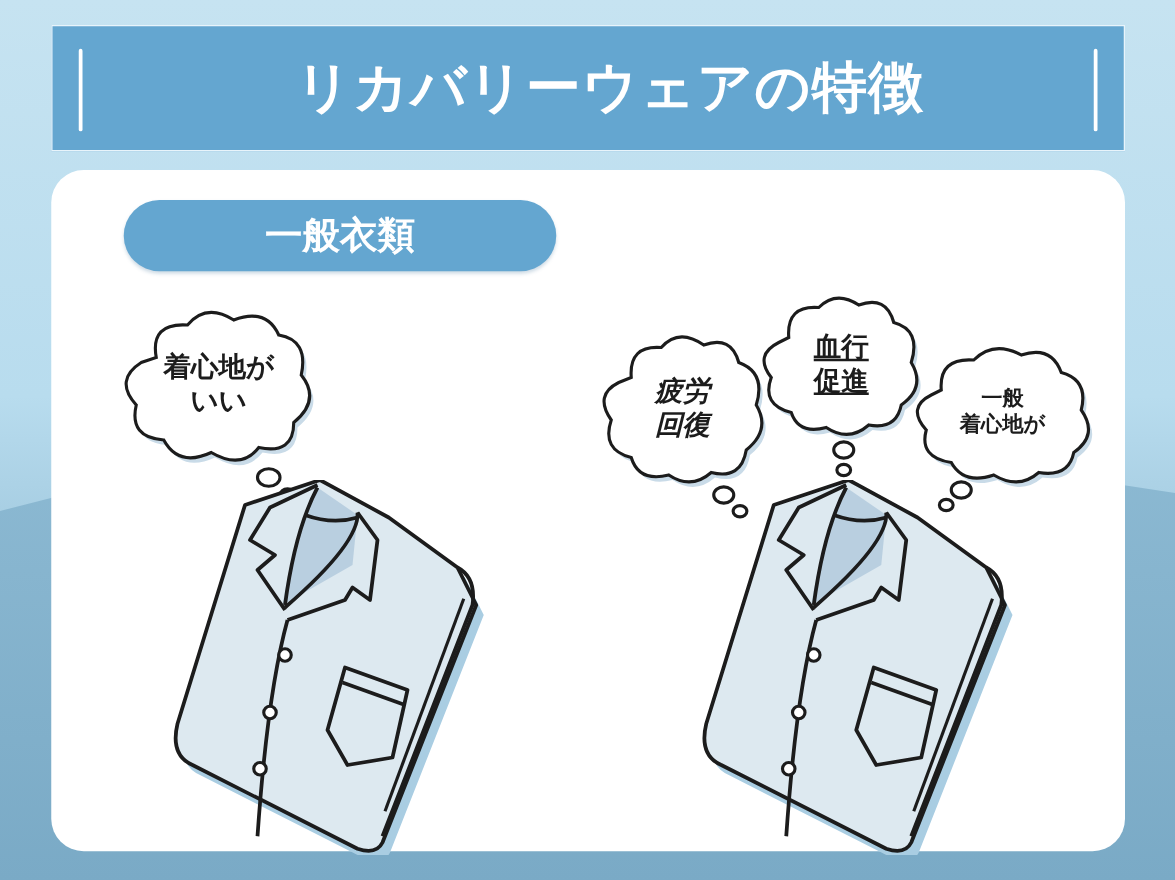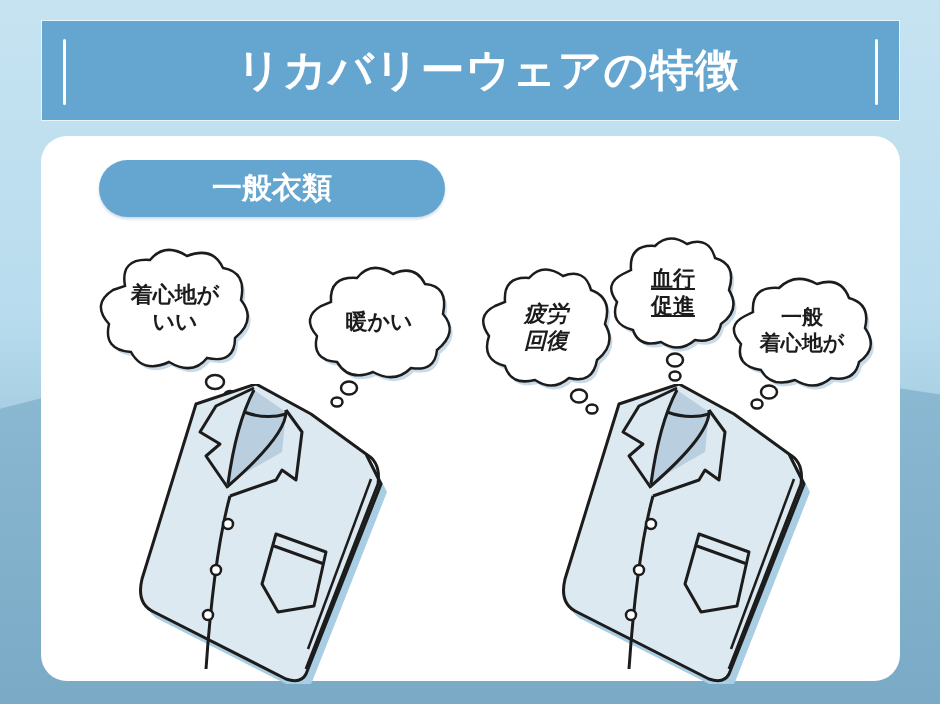--- a/index.html
+++ b/index.html
@@ -73,33 +73,20 @@
       <path d="M30 40 Q25 12 55 14 Q70 -4 92 10 Q118 0 128 22 Q152 26 146 54 Q162 74 140 92 Q140 118 112 112 Q98 130 74 116 Q48 128 36 106 Q8 104 14 78 Q-4 58 18 44 Z" fill="#fff" stroke="#1c1c1c" stroke-width="2.5"></path>
       <ellipse cx="120" cy="136" rx="9" ry="7" fill="#fff" stroke="#1c1c1c" stroke-width="2.5"></ellipse>
       <ellipse cx="135" cy="150" rx="6" ry="5" fill="#fff" stroke="#1c1c1c" stroke-width="2.5"></ellipse>
     </svg>
     <div class="txt" style="width:160px; height:124px;">
       <span>着心地が</span>
       <span>いい</span>
     </div>
   </div>
 
-  <div class="cloud" style="left:262px; top:128px; width:140px; height:110px;">
-    <svg width="180" height="160" viewBox="0 0 180 160">
-      <g fill="#c9dbe8" transform="translate(3,4)">
-        <path d="M28 38 Q26 12 54 14 Q68 -4 90 10 Q112 0 122 20 Q146 22 140 50 Q156 68 134 86 Q132 108 108 104 Q92 120 70 108 Q46 118 34 98 Q8 96 14 72 Q-2 54 18 42 Z"></path>
-      </g>
-      <path d="M28 38 Q26 12 54 14 Q68 -4 90 10 Q112 0 122 20 Q146 22 140 50 Q156 68 134 86 Q132 108 108 104 Q92 120 70 108 Q46 118 34 98 Q8 96 14 72 Q-2 54 18 42 Z" fill="#fff" stroke="#1c1c1c" stroke-width="2.5"></path>
-      <ellipse cx="46" cy="124" rx="8" ry="6.5" fill="#fff" stroke="#1c1c1c" stroke-width="2.5"></ellipse>
-      <ellipse cx="34" cy="138" rx="5.5" ry="4.5" fill="#fff" stroke="#1c1c1c" stroke-width="2.5"></ellipse>
-    </svg>
-    <div class="txt" style="width:152px; height:116px;">
-      <span>暖かい</span>
-    </div>
-  </div>
 
   <div class="cloud" style="left:440px; top:130px;">
     <svg width="150" height="160" viewBox="0 0 150 160">
       <g fill="#c9dbe8" transform="translate(3,4)">
         <path d="M24 36 Q22 10 48 12 Q62 -4 82 10 Q104 2 110 24 Q132 32 124 58 Q136 78 116 94 Q112 118 88 112 Q72 126 54 114 Q30 120 24 100 Q0 94 8 70 Q-6 50 14 40 Z"></path>
       </g>
       <path d="M24 36 Q22 10 48 12 Q62 -4 82 10 Q104 2 110 24 Q132 32 124 58 Q136 78 116 94 Q112 118 88 112 Q72 126 54 114 Q30 120 24 100 Q0 94 8 70 Q-6 50 14 40 Z" fill="#fff" stroke="#1c1c1c" stroke-width="2.5"></path>
       <ellipse cx="98" cy="130" rx="8" ry="6.5" fill="#fff" stroke="#1c1c1c" stroke-width="2.5"></ellipse>
       <ellipse cx="111" cy="143" rx="5.5" ry="4.5" fill="#fff" stroke="#1c1c1c" stroke-width="2.5"></ellipse>
     </svg>
@@ -126,21 +113,21 @@
 
   <div class="cloud" style="left:688px; top:140px;">
     <svg width="160" height="140" viewBox="0 0 160 140">
       <g fill="#c9dbe8" transform="translate(3,4)">
         <path d="M24 36 Q22 10 50 12 Q66 -4 88 8 Q112 0 120 22 Q142 28 136 52 Q150 72 130 86 Q126 106 102 102 Q86 116 66 104 Q42 112 32 94 Q6 90 12 68 Q-4 50 16 40 Z"></path>
       </g>
       <path d="M24 36 Q22 10 50 12 Q66 -4 88 8 Q112 0 120 22 Q142 28 136 52 Q150 72 130 86 Q126 106 102 102 Q86 116 66 104 Q42 112 32 94 Q6 90 12 68 Q-4 50 16 40 Z" fill="#fff" stroke="#1c1c1c" stroke-width="2.5"></path>
       <ellipse cx="40" cy="116" rx="8" ry="6.5" fill="#fff" stroke="#1c1c1c" stroke-width="2.5"></ellipse>
       <ellipse cx="28" cy="128" rx="5.5" ry="4.5" fill="#fff" stroke="#1c1c1c" stroke-width="2.5"></ellipse>
     </svg>
-    <div class="txt" style="width:146px; height:108px; font-size:21px;">
+    <div class="txt" style="width:146px; height:108px; font-size:17px;">
       <span>一般</span>
       <span>着心地が</span>
     </div>
   </div>
 
   <div class="shirt" style="left:95px; top:248px;">
     <svg width="290" height="300" viewBox="0 0 290 300">
       <g transform="translate(6,8)" fill="#a9cde2">
         <path d="M60 20 L120 0 L175 30 L230 70 L245 100 L170 290 Q165 300 150 295 L18 228 Q0 220 6 195 L60 20 Z"></path>
       </g>

